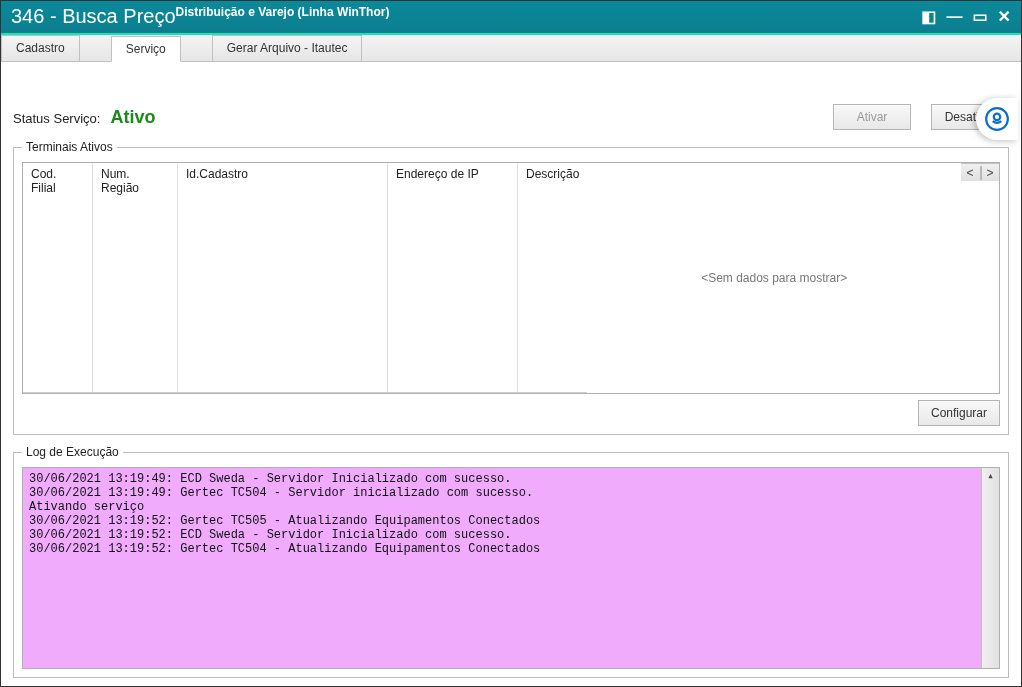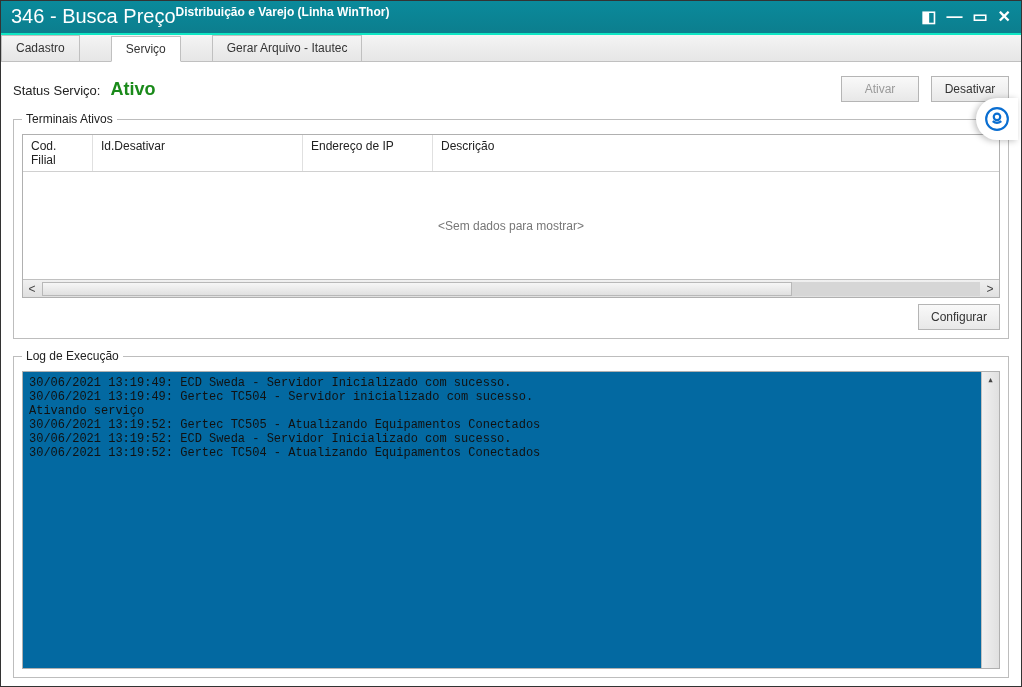--- a/index.html
+++ b/index.html
@@ -46,45 +46,45 @@
     }
     .tab.active {
       background: #fff;
       position: relative;
       top: 1px;
       border-bottom: 1px solid #fff;
     }
     
     .content { flex: 1; padding: 14px 12px 8px 12px; display: flex; flex-direction: column; gap: 10px; overflow: hidden; }
     
-    .status-row { display: flex; align-items: center; justify-content: space-between; }
+    .status-row { display: flex; align-items: center; justify-content: space-between; margin-top: 28px; }
     .status-left { display: flex; align-items: baseline; gap: 10px; }
     .status-label { font-size: 13px; color: #222; }
     .status-value { font-size: 18px; font-weight: 700; color: #1a8a1a; }
-    .status-buttons { display: flex; gap: 12px; }
+    .status-buttons { display: flex; gap: 20px; }
     .btn {
       min-width: 78px;
       padding: 5px 12px;
       border: 1px solid #b5b5b5;
       background: linear-gradient(#f9f9f9,#e8e8e8);
       cursor: pointer;
       font-size: 12px;
       color: #333;
     }
     .btn.disabled { color: #9a9a9a; cursor: default; }
     
     fieldset {
       border: 1px solid #bdbdbd;
       padding: 8px;
       display: flex;
       flex-direction: column;
     }
     fieldset legend { padding: 0 4px; font-size: 12px; color: #222; }
     
-    .grid-wrap { border: 1px solid #b0b0b0; background: #fff; height: 164px; display: flex; flex-direction: column; }
+    .grid-wrap { border: 1px solid #b0b0b0; background: #fff; height: 232px; display: flex; }
     .grid-header { display: flex; background: #fff; border-bottom: 1px solid #d0d0d0; }
     .gh { padding: 4px 8px; border-right: 1px solid #e0e0e0; font-size: 12px; color: #222; }
     .gh.c1 { width: 70px; }
     .gh.c2 { width: 85px; }
     .gh.c3 { width: 210px; }
     .gh.c4 { width: 130px; }
     .gh.c5 { flex: 1; border-right: none; }
     .grid-body { flex: 1; display: flex; align-items: center; justify-content: center; color: #777; font-size: 12px; }
     .grid-scroll {
       height: 18px;
@@ -96,21 +96,21 @@
       position: relative;
     }
     .grid-scroll .arrow { width: 18px; text-align: center; color: #444; font-size: 12px; cursor: pointer; }
     .grid-scroll .track { flex:1; height: 14px; background: #d6d6d6; margin: 0 1px; position: relative; }
     .grid-scroll .thumb { position: absolute; left:0; top:0; height:14px; width:80%; background: linear-gradient(#f6f6f6,#e0e0e0); border:1px solid #b8b8b8; }
     
     .btn-row-right { display: flex; justify-content: flex-end; padding-top: 6px; }
     
     .log-box {
       border: 1px solid #b0b0b0;
-      background: #0369a1;
+      background: #f0abfc;
       flex: 1;
       min-height: 150px;
       font-family: "Courier New", monospace;
       font-size: 12px;
       color: #111;
       padding: 4px 6px;
       overflow: auto;
       position: relative;
     }
     .log-box .log-line { white-space: pre; }
@@ -169,21 +169,22 @@
         <button class="btn disabled">Ativar</button>
         <button class="btn">Desativar</button>
       </div>
     </div>
 
     <fieldset>
       <legend>Terminais Ativos</legend>
       <div class="grid-wrap">
         <div class="grid-header">
           <div class="gh c1">Cod. Filial</div>
-          <div class="gh c3">Id.Desativar</div>
+          <div class="gh c2">Num. Região</div>
+          <div class="gh c3">Id.Cadastro</div>
           <div class="gh c4">Endereço de IP</div>
           <div class="gh c5">Descrição</div>
         </div>
         <div class="grid-body">&lt;Sem dados para mostrar&gt;</div>
         <div class="grid-scroll">
           <span class="arrow">&lt;</span>
           <div class="track">
               <div class="thumb"></div>
             </div>
           <span class="arrow">&gt;</span>

